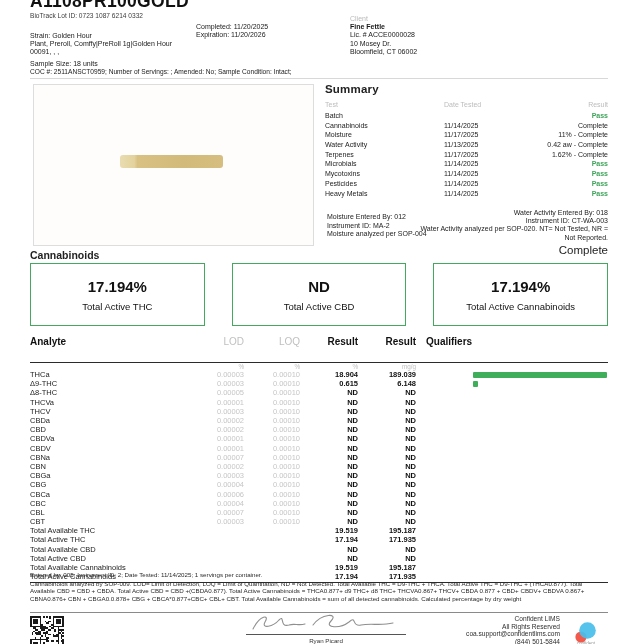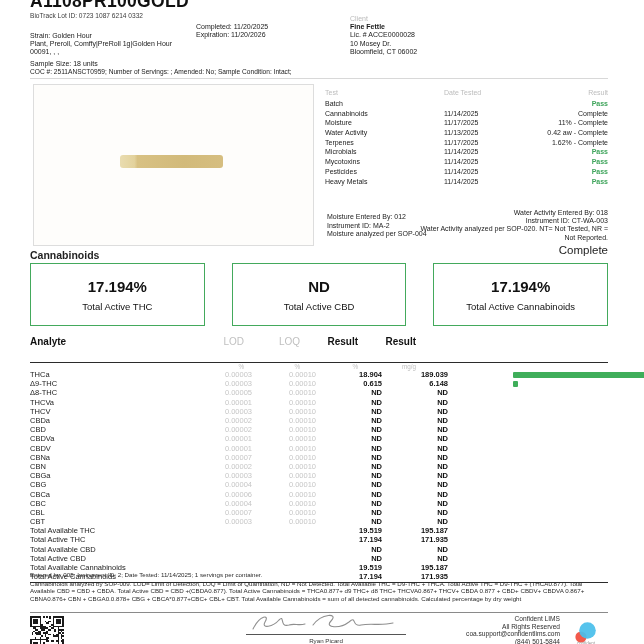--- a/index.html
+++ b/index.html
@@ -44,21 +44,21 @@
   .box .val{font-size:15px;font-weight:700;color:#111;}
   .box .lab{font-size:9.5px;color:#111;}
 
   #antable{position:absolute;left:30px;top:336px;width:578px;}
   .an-grid{display:grid;grid-template-columns:184px 30px 56px 58px 58px 1fr;align-items:end;}
   .an-header{border-bottom:1.4px solid #2b2b2b;padding-bottom:15px;font-size:10px;font-weight:700;color:#111;}
   .an-header .gray{color:#c0c0c0;font-weight:400;}
   .num{text-align:right;}
   .qual-h{padding-left:10px;}
   .an-units{font-size:6.3px;color:#c0c0c0;height:7px;align-items:center;display:grid;grid-template-columns:184px 30px 56px 58px 58px 1fr;}
-  .an-row{font-size:7.5px;height:9.2px;align-items:center;display:grid;grid-template-columns:184px 30px 56px 58px 58px 1fr;gap:8px;}
+  .an-row{font-size:7.5px;height:9.2px;align-items:center;display:grid;grid-template-columns:184px 30px 56px 58px 58px 1fr;}
   .an-row .c1{color:#1c1c1c;}
   .an-row .faint{color:#c6c6c6;}
   .an-row .res{font-weight:700;color:#111;}
   .an-row.total .c1{font-weight:400;}
   #analyte-rows{border-bottom:1.6px solid #2b2b2b;padding-bottom:1px;}
   .bar{height:6px;margin-left:57px;border-radius:1px;}
 
   #footnotes{position:absolute;left:30px;top:571px;width:578px;color:#2a2a2a;}
   #fn1{font-size:6.2px;margin-bottom:2px;}
   #fn2{font-size:6.2px;line-height:7.3px;}
@@ -95,20 +95,21 @@
     <div>Bloomfield, CT 06002</div>
   </div>
 
   <div id="div1" class="divider"></div>
 
   <div id="photo">
     <div id="preroll"></div>
   </div>
 
   <div id="summary">
+    <h2>Summary</h2>
     <div class="sum-head">
       <div>Test</div>
       <div>Date Tested</div>
       <div class="res">Result</div>
     </div>
     <div id="summary-rows">
         <div class="sum-row">
           <div>Batch</div>
           <div></div>
           <div class="res pass">Pass</div>
@@ -185,20 +186,21 @@
     </div>
   </div>
 
   <div id="antable">
     <div class="an-grid an-header">
       <div>Analyte</div>
       <div class="gray num">LOD</div>
       <div class="gray num">LOQ</div>
       <div class="num">Result</div>
       <div class="num">Result</div>
+      <div class="qual-h">Qualifiers</div>
     </div>
     <div class="an-units">
       <div></div>
       <div class="num">%</div>
       <div class="num">%</div>
       <div class="num">%</div>
       <div class="num">mg/g</div>
       <div></div>
     </div>
     <div id="analyte-rows">

